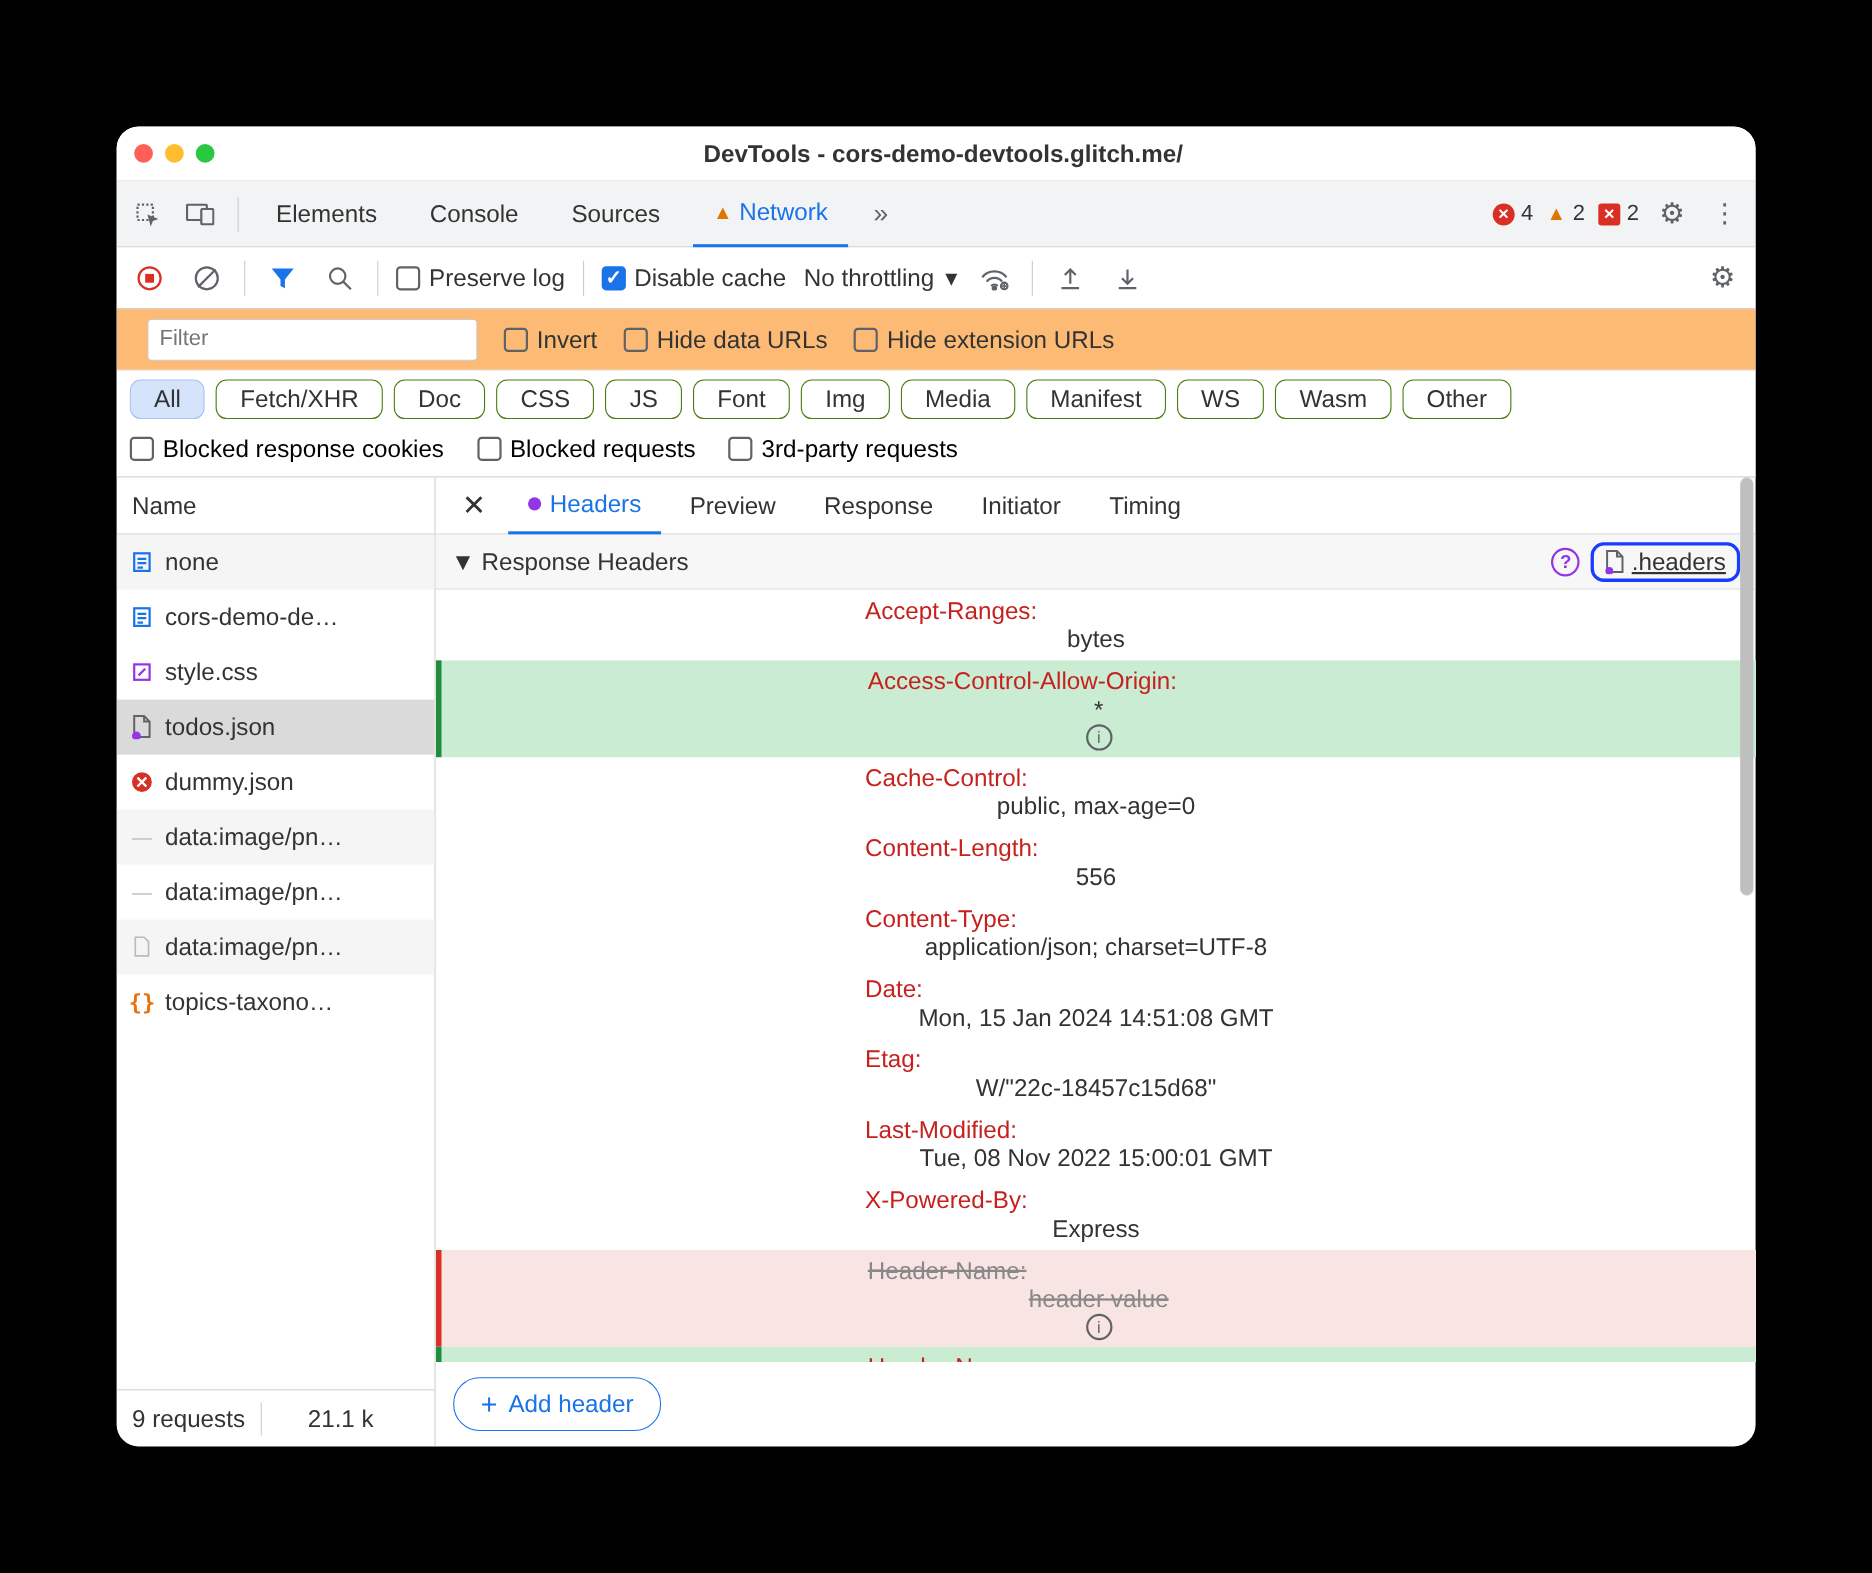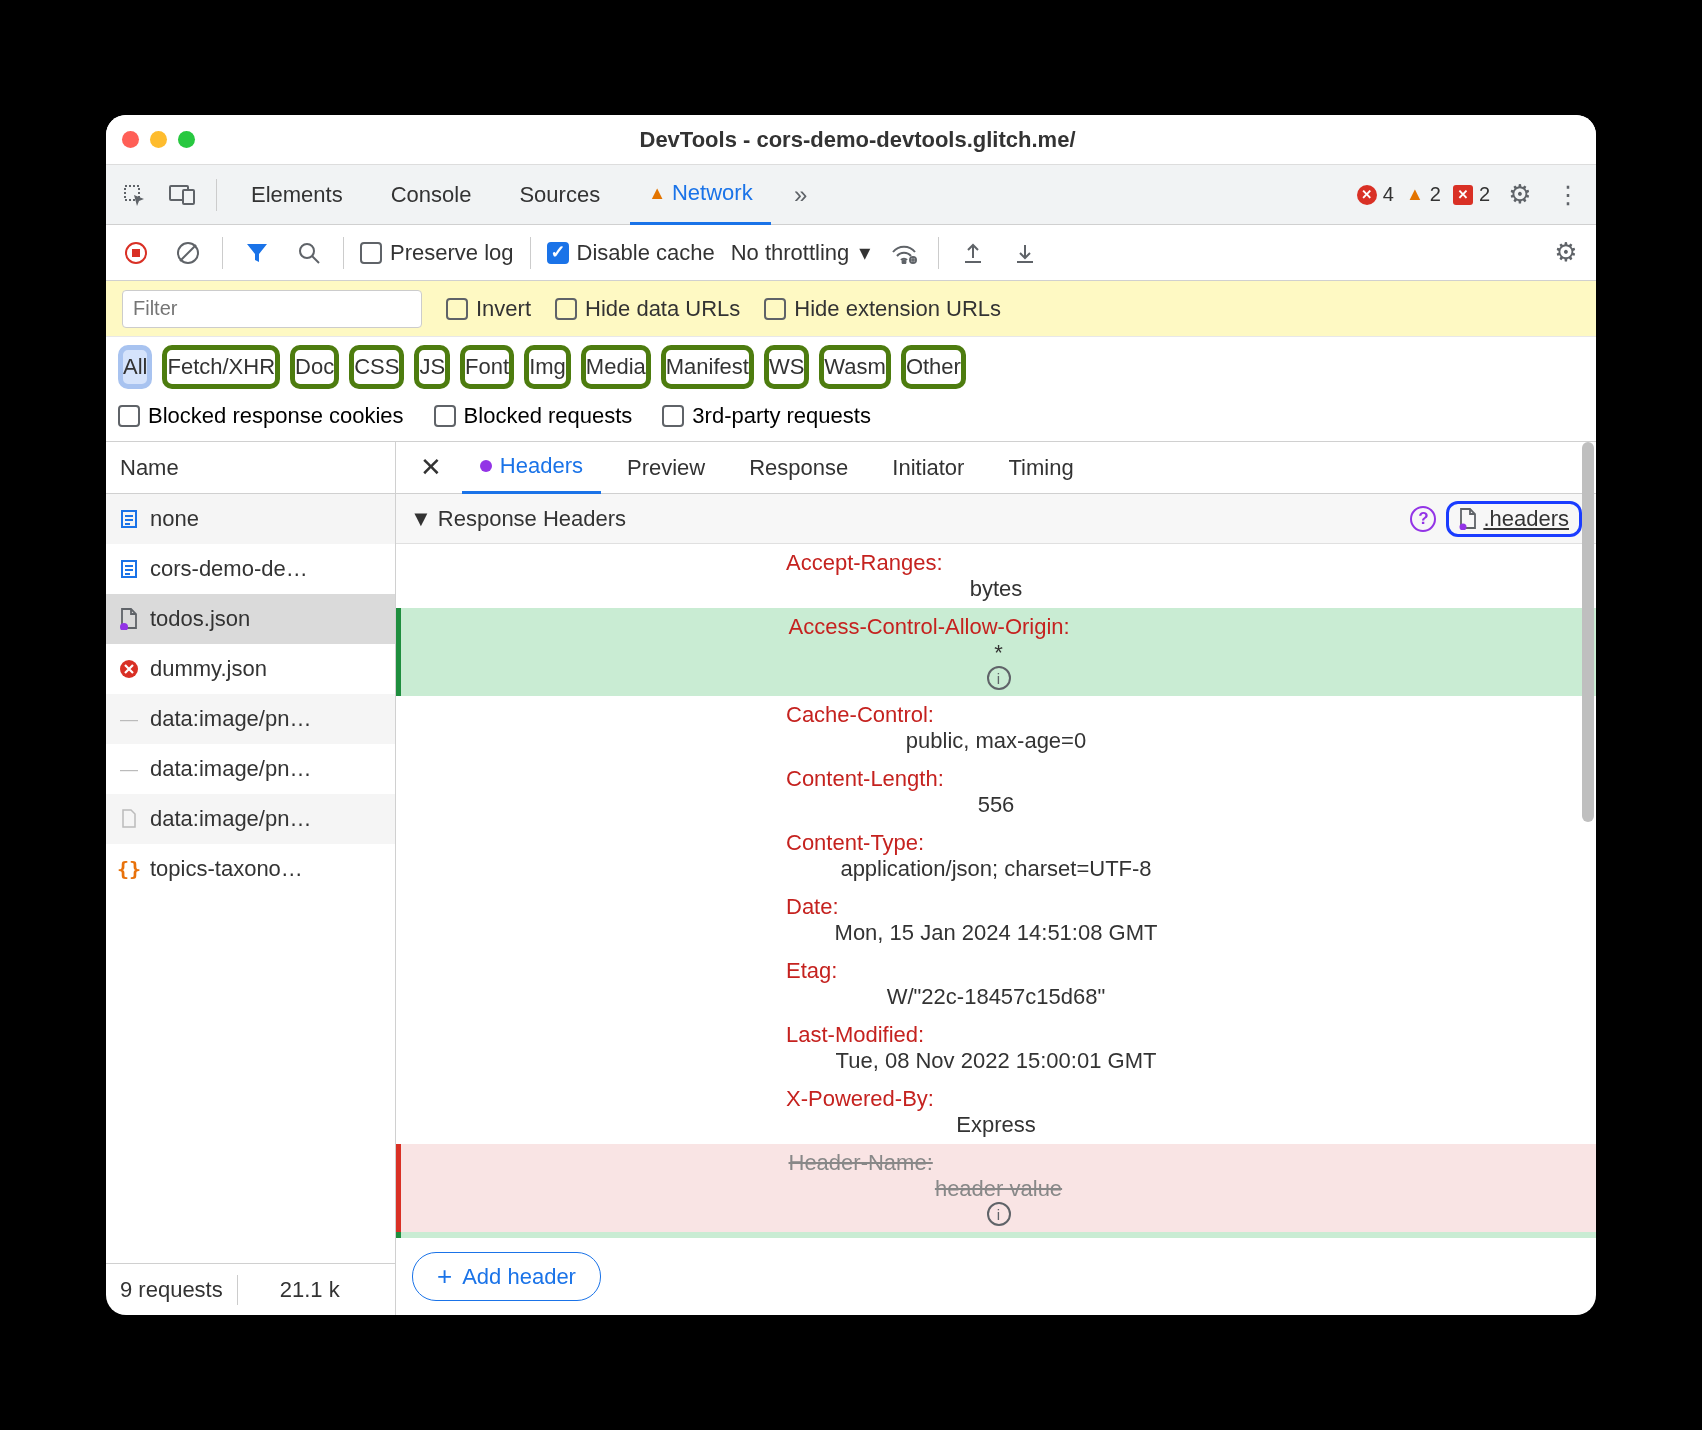--- a/index.html
+++ b/index.html
@@ -22,25 +22,25 @@
   .badge-red-circle { width: 20px; height: 20px; border-radius: 50%; background: #d93025; display: inline-flex; align-items: center; justify-content: center; color: #fff; font-size: 13px; font-weight: bold; }
   .badge-red-square { width: 20px; height: 20px; border-radius: 3px; background: #d93025; display: inline-flex; align-items: center; justify-content: center; color: #fff; font-size: 13px; font-weight: bold; }
   .warn-tri { color: #e37400; font-size: 18px; }
   
   .toolbar2 { height: 56px; background: #fff; display: flex; align-items: center; padding: 0 12px; gap: 16px; border-bottom: 1px solid #d0d0d0; font-size: 22px; color: #333; }
   .checkbox-wrap { display: inline-flex; align-items: center; gap: 8px; }
   .cb { width: 22px; height: 22px; border: 2px solid #5f6368; border-radius: 4px; display: inline-block; }
   .cb.checked { background: #1a73e8; border-color: #1a73e8; position: relative; }
   .cb.checked::after { content: "✓"; color: #fff; position: absolute; top: -3px; left: 2px; font-size: 18px; font-weight: bold; }
   
-  .filter-row { height: 56px; background: #fef9c3; display: flex; align-items: center; padding: 0 16px; gap: 24px; font-size: 22px; color: #333; border-bottom: 1px solid #e8e8e8; }
+  .filter-row { height: 56px; background: #fdba74; display: flex; align-items: center; padding: 0 28px; gap: 24px; font-size: 22px; color: #333; border-bottom: 1px solid #e8e8e8; }
   .filter-input { width: 300px; height: 38px; border: 1px solid #ccc; border-radius: 4px; padding: 0 10px; font-size: 20px; color: #777; }
   
   .chips-row { padding: 8px 12px; display: flex; gap: 10px; flex-wrap: wrap; background: #fff; }
-  .chip { border: 5px solid #4d7c0f; border-radius: 10px; padding: 4px 0; font-size: 22px; color: #333; cursor: pointer; }
+  .chip { border: 1px solid #4d7c0f; border-radius: 10px; padding: 4px 21px; font-size: 22px; color: #333; cursor: pointer; }
   .chip.selected { background: #d5e3fb; border-color: #a8c3f0; }
   
   .blocked-row { padding: 6px 12px 12px; display: flex; gap: 30px; font-size: 22px; background: #fff; border-bottom: 1px solid #d0d0d0; }
   
   .content { flex: 1; display: flex; overflow: hidden; position: relative; }
   .sidebar { width: 290px; border-right: 1px solid #d0d0d0; display: flex; flex-direction: column; }
   .sidebar-header { height: 52px; display: flex; align-items: center; padding: 0 14px; font-size: 22px; color: #333; border-bottom: 1px solid #d0d0d0; }
   .req-list { flex: 1; overflow: hidden; }
   .req-item { height: 50px; display: flex; align-items: center; gap: 10px; padding: 0 12px; font-size: 22px; color: #333; cursor: pointer; white-space: nowrap; overflow: hidden; }
   .req-item.alt { background: #f5f5f5; }
@@ -255,20 +255,29 @@
             <span class="req-icon">
               <svg width="20" height="20" fill="none" stroke="#1a73e8" stroke-width="2">
                 <rect x="3" y="2" width="14" height="16"></rect>
                 <line x1="6" y1="7" x2="14" y2="7"></line>
                 <line x1="6" y1="11" x2="14" y2="11"></line>
                 <line x1="6" y1="15" x2="11" y2="15"></line>
               </svg>
             </span>
             <span>cors-demo-de…</span>
           </div>
+          <div class="req-item">
+            <span class="req-icon">
+              <svg width="20" height="20" fill="none" stroke="#9334e6" stroke-width="2">
+                <rect x="3" y="3" width="14" height="14"></rect>
+                <path d="M7 13 l6 -6 M13 7 l0 0"></path>
+              </svg>
+            </span>
+            <span>style.css</span>
+          </div>
           <div class="req-item alt selected">
             <span class="req-icon">
               <svg width="18" height="22" viewBox="0 0 18 22">
                 <path d="M2 1 h9 l5 5 v14 H2 Z M11 1 v5 h5" fill="none" stroke="#5f6368" stroke-width="1.8"></path>
                 <circle cx="4" cy="19" r="4" fill="#9334e6"></circle>
               </svg>
             </span>
             <span>todos.json</span>
           </div>
           <div class="req-item">

